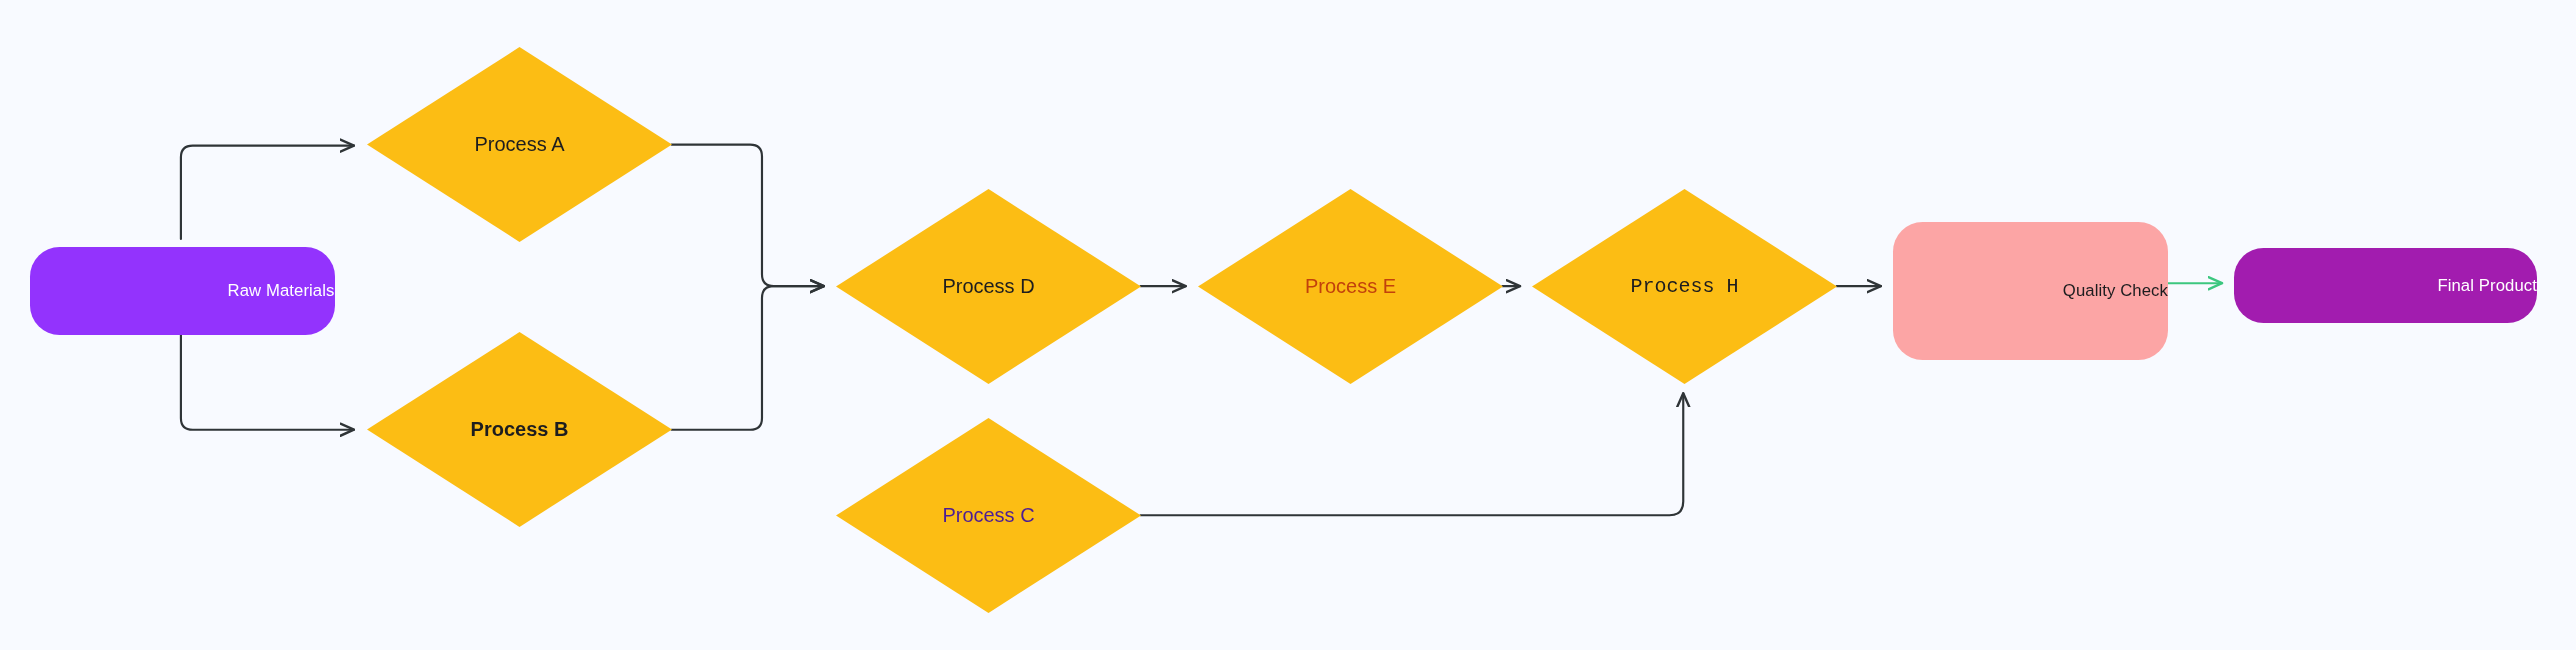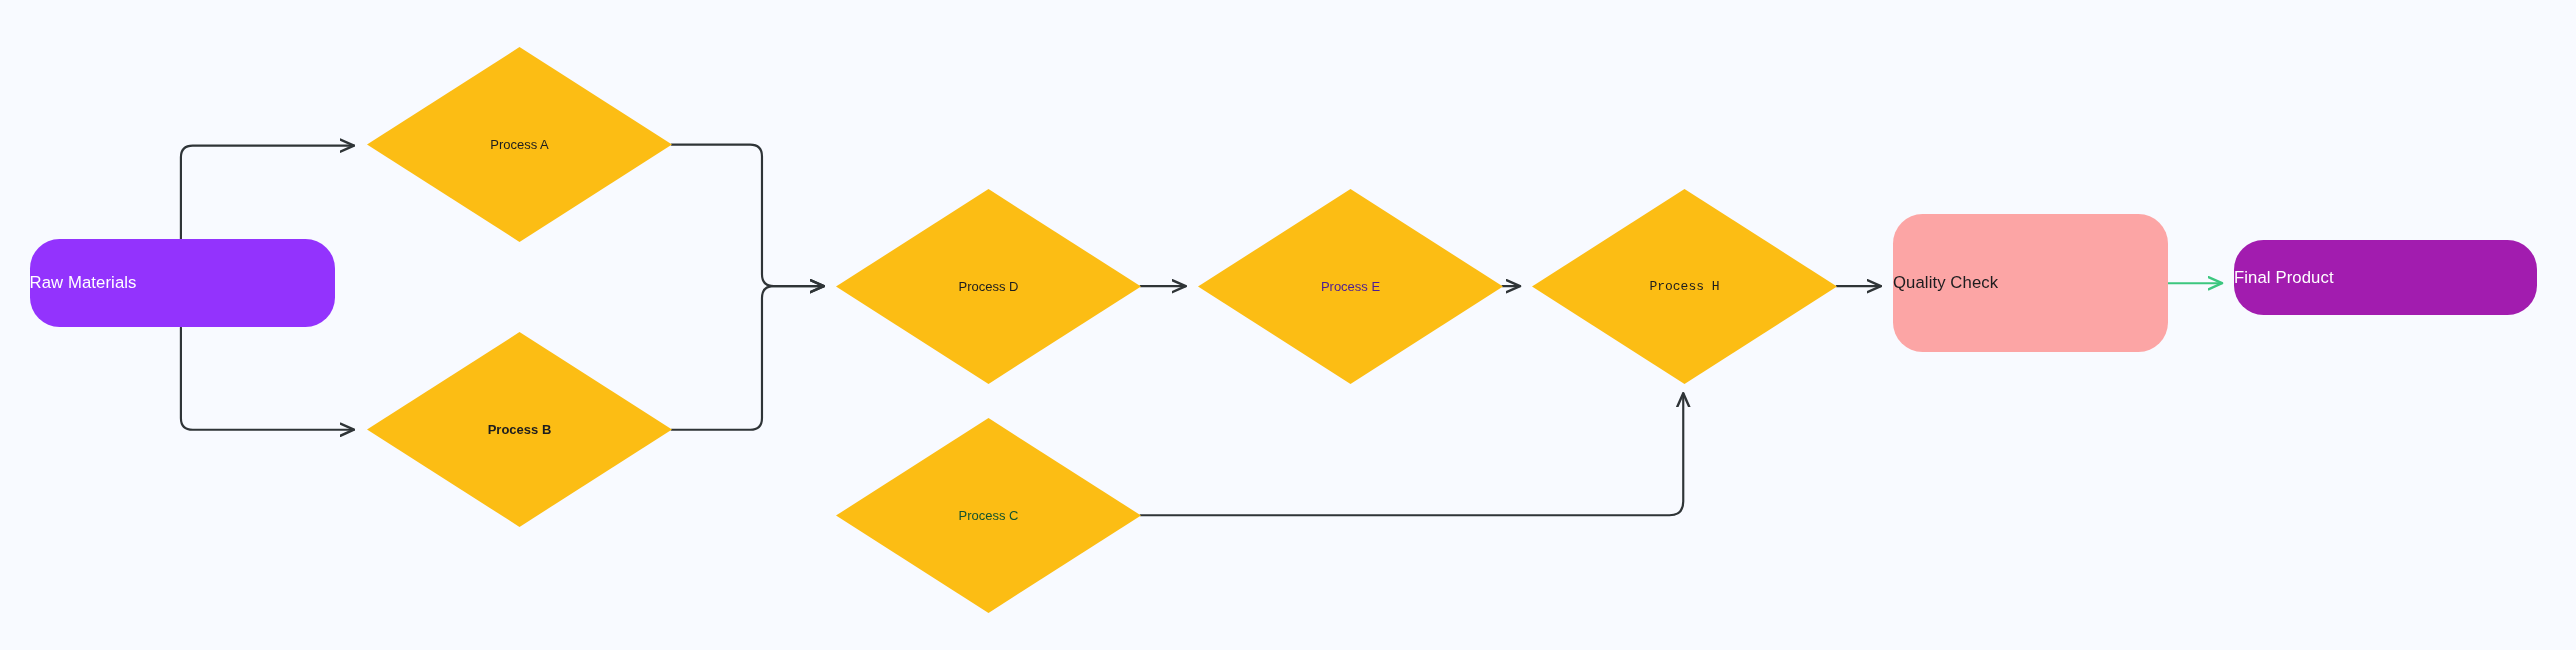--- a/index.html
+++ b/index.html
@@ -19,22 +19,23 @@
     position: absolute;
     left: 0;
     top: 0;
     width: 2576px;
     height: 651px;
   }
   .node {
     position: absolute;
     display: flex;
     align-items: center;
-    justify-content: flex-start;
+    justify-content: flex-end;
     box-sizing: border-box;
+    margin-top: 8px;
   }
   .node-label {
     font-size: 16.7px;
     font-weight: 400;
     letter-spacing: 0.1px;
     white-space: nowrap;
     pointer-events: none;
   }
   .rounded-node {
     border-radius: 29.5px;
@@ -51,21 +52,21 @@
   }
   .diamond-label {
     position: absolute;
     left: 0;
     top: 0;
     width: 100%;
     height: 100%;
     display: flex;
     align-items: center;
     justify-content: center;
-    font-size: 13px;
+    font-size: 20px;
     color: #1d1d1f;
     white-space: nowrap;
   }
 </style>
 </head>
 <body style="background: rgb(248, 250, 255);">
 
 <div id="canvas" style="background: rgb(248, 250, 255);">
 
   <svg id="edges" viewBox="0 0 2620 662" xmlns="http://www.w3.org/2000/svg">
@@ -109,27 +110,27 @@
       <div class="diamond-wrap" style="left: 836px; top: 189px; width: 305px; height: 195px;">
         <svg class="diamond-shape" viewBox="0 0 310 198">
           <polygon points="155,0 310,99 155,198 0,99" fill="#fcbd14"></polygon>
         </svg>
         <div class="diamond-label" style="color: rgb(29, 29, 31);">Process D</div>
       </div>
       <div class="diamond-wrap" style="left: 836px; top: 418px; width: 305px; height: 195px;">
         <svg class="diamond-shape" viewBox="0 0 310 198">
           <polygon points="155,0 310,99 155,198 0,99" fill="#fcbd14"></polygon>
         </svg>
-        <div class="diamond-label" style="color: #14532d;">Process C</div>
+        <div class="diamond-label" style="color: #4c1d95;">Process C</div>
       </div>
       <div class="diamond-wrap" style="left: 1198px; top: 189px; width: 305px; height: 195px;">
         <svg class="diamond-shape" viewBox="0 0 310 198">
           <polygon points="155,0 310,99 155,198 0,99" fill="#fcbd14"></polygon>
         </svg>
-        <div class="diamond-label" style="color: #4c1d95;">Process E</div>
+        <div class="diamond-label" style="color: #c2410c;">Process E</div>
       </div>
       <div class="diamond-wrap" style="left: 1532px; top: 189px; width: 305px; height: 195px; font-family: Liberation Mono, monospace;">
         <svg class="diamond-shape" viewBox="0 0 310 198">
           <polygon points="155,0 310,99 155,198 0,99" fill="#fcbd14"></polygon>
         </svg>
         <div class="diamond-label" style="color: rgb(29, 29, 31);">Process H</div>
       </div>
       <div class="node rounded-node" style="left: 1893px; top: 214px; width: 275px; height: 138px; background: #fca5a5;">
         <span class="node-label" style="color: rgb(29, 29, 31);">Quality Check</span>
       </div>

